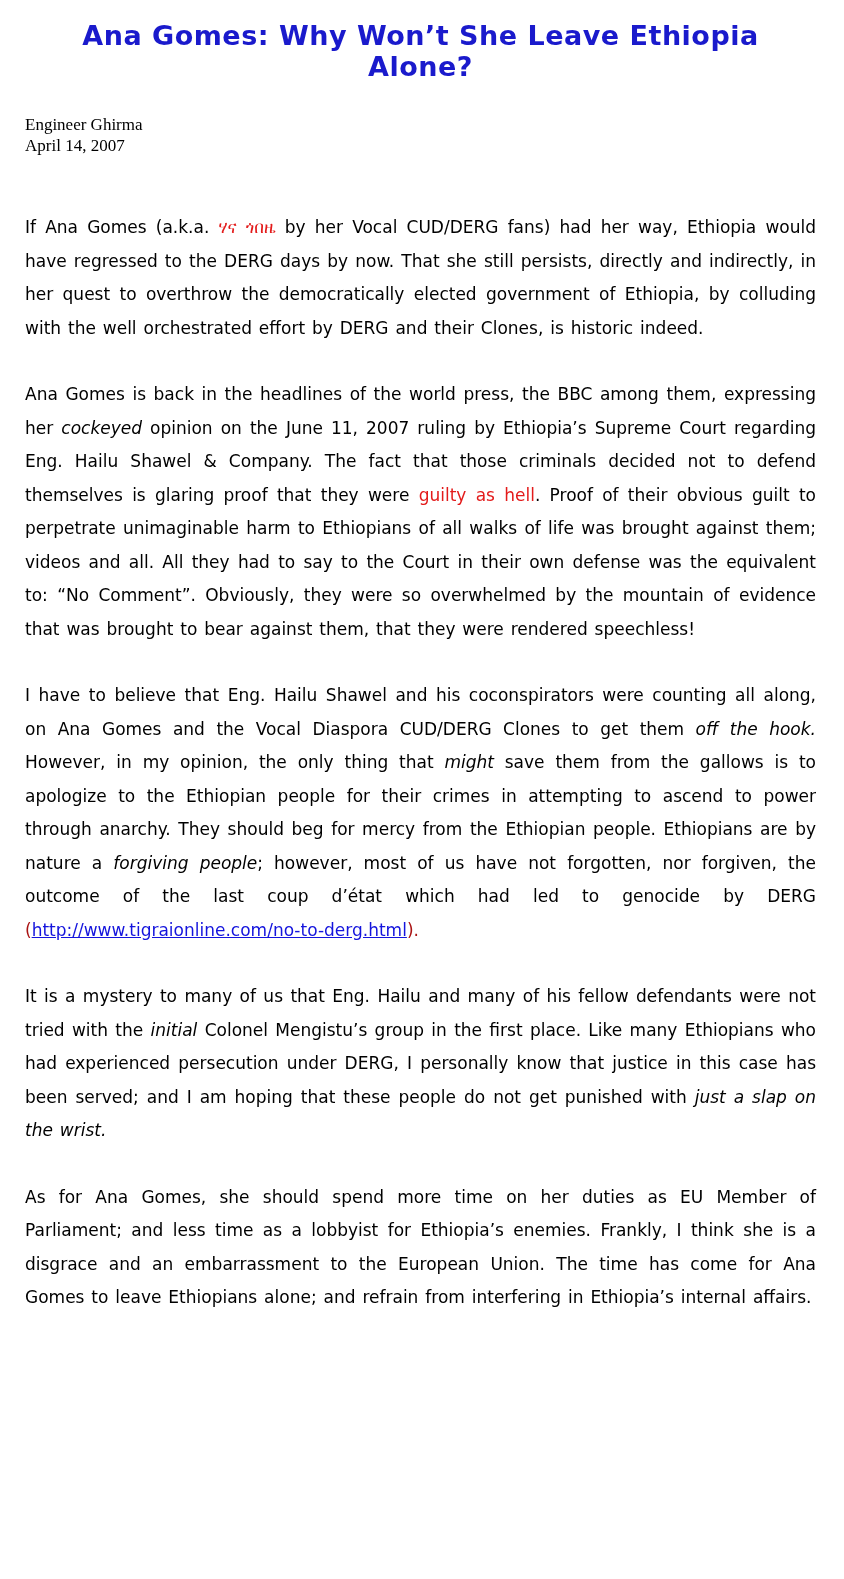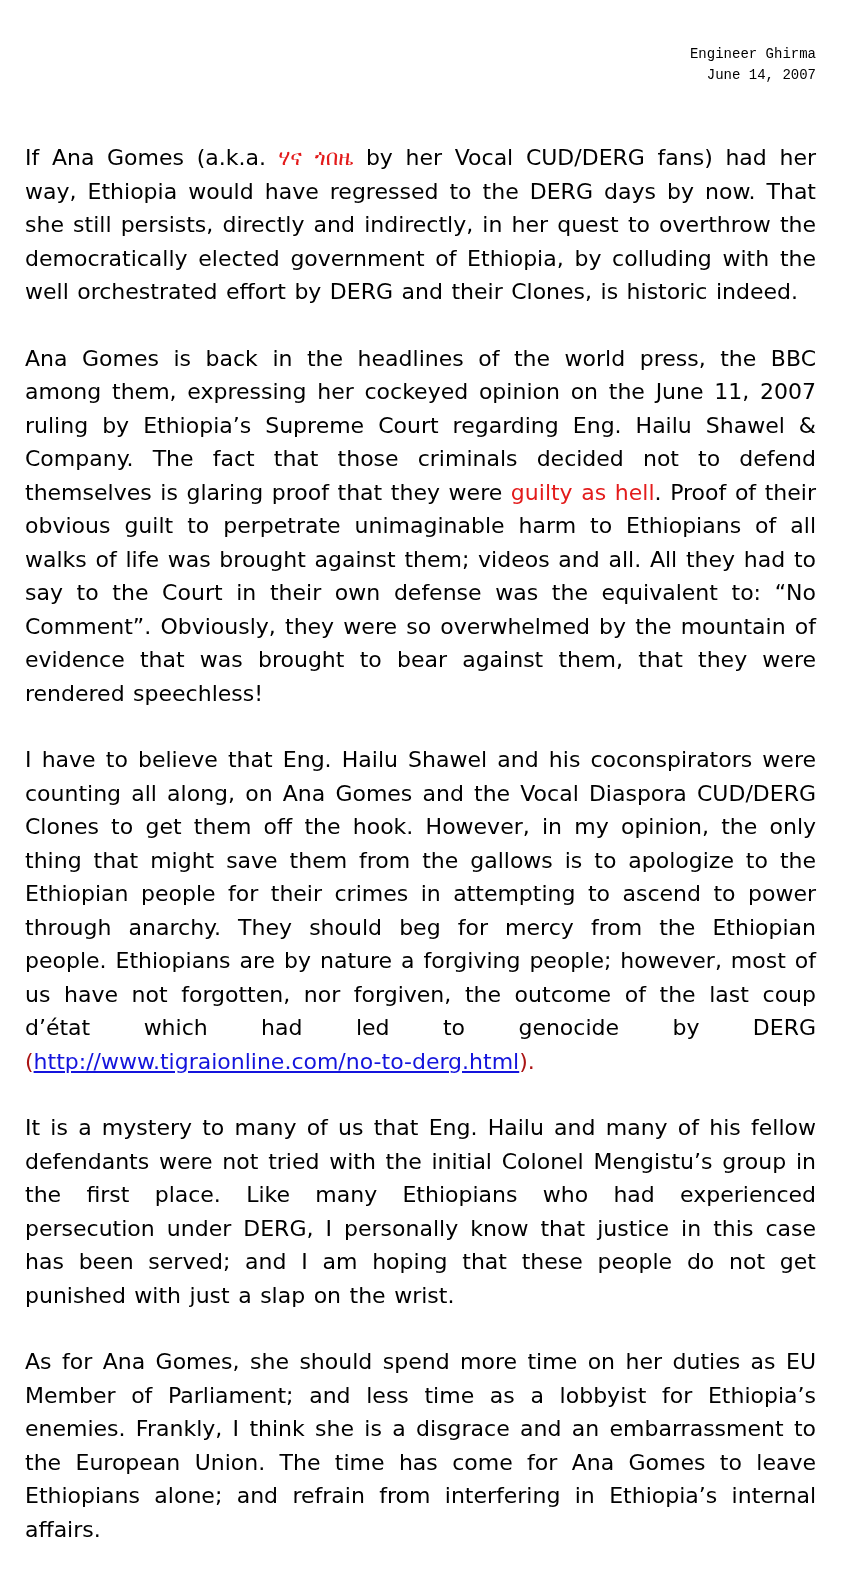--- a/index.html
+++ b/index.html
@@ -31,59 +31,60 @@
     margin:8px 0 0 0;
     text-align:center;
     color:var(--title-color);
     font-size:27px;
     font-weight:bold;
     letter-spacing:0.5px;
     font-family:"DejaVu Sans",sans-serif;
   }
   .byline{
     margin-top:32px;
-    text-align:right;
-    font-family:Liberation Mono, monospace;
-    font-size:14px;
+    text-align:left;
+    font-family:Liberation Serif, serif;
+    font-size:17px;
     line-height:21px;
     color:var(--ink);
   }
   .article-body{
     margin-top:55px;
   }
   .para{
     margin:0 0 33px 0;
-    font-size:22px;
+    font-size:17px;
     line-height:33.5px;
     text-align:justify;
     color:var(--ink);
     word-spacing:1.5px;
   }
   .para:last-child{
     margin-bottom:0;
   }
   .seg-normal{}
-  .seg-italic{ }
+  .seg-italic{ font-style:italic; }
   .seg-bold{ font-weight:normal; }
   .seg-ethiopic-red{ color:var(--red); }
   .seg-red-italic{ color:var(--red); }
   .seg-paren-red{ color:var(--paren-red); }
   a.seg-link{
     color:var(--link-blue);
     text-decoration:underline;
     cursor:pointer;
   }
 </style>
 </head>
 <body>
 
 <div class="page">
+  <h1 class="title">Ana Gomes: Why Won’t She Leave Ethiopia Alone?</h1>
   <div class="byline">
     <div>Engineer Ghirma</div>
-    <div>June 14, 2007</div>
+    <div>April 14, 2007</div>
   </div>
   <div class="article-body">
       <p class="para"><span class="seg-normal">If Ana Gomes (a.k.a. </span><span class="seg-ethiopic-red">ሃና ጎበዜ</span><span class="seg-normal"> by her Vocal CUD/DERG fans) had her way, Ethiopia would have regressed to the DERG days by now. That she still persists, directly and indirectly, in her quest to overthrow the democratically elected government of Ethiopia, by colluding with the well orchestrated effort by DERG and their Clones, is historic indeed.</span></p>
       <p class="para"><span class="seg-normal">Ana Gomes is back in the headlines of the world press, the BBC among them, expressing her </span><span class="seg-italic">cockeyed</span><span class="seg-normal"> opinion on the June 11, 2007 ruling by Ethiopia’s Supreme Court regarding Eng. Hailu Shawel &amp; Company. The fact that those criminals decided not to defend themselves is glaring proof that they were </span><span class="seg-red-italic">guilty as hell</span><span class="seg-normal">. Proof of their obvious guilt to perpetrate unimaginable harm to Ethiopians of all walks of life was brought against them; videos and all. All they had to say to the Court in their own defense was the equivalent to: “No Comment”. Obviously, they were so overwhelmed by the mountain of evidence that was brought to bear against them, that they were rendered </span><span class="seg-bold">speechless</span><span class="seg-normal">!</span></p>
       <p class="para"><span class="seg-normal">I have to believe that Eng. Hailu Shawel and his coconspirators were counting all along, on Ana Gomes and the Vocal Diaspora CUD/DERG Clones to get them </span><span class="seg-italic">off the hook.</span><span class="seg-normal"> However, in my opinion, the only thing that </span><span class="seg-italic">might</span><span class="seg-normal"> save them from the gallows is to apologize to the Ethiopian people for their crimes in attempting to ascend to power through anarchy. They should beg for mercy from the Ethiopian people. Ethiopians are by nature a </span><span class="seg-italic">forgiving people</span><span class="seg-normal">; however, most of us have not forgotten, nor forgiven, the outcome of the last coup d’état which had led to genocide by DERG </span><span class="seg-paren-red">(</span><a href="#" class="seg-link">http://www.tigraionline.com/no-to-derg.html</a><span class="seg-paren-red">).</span></p>
       <p class="para"><span class="seg-normal">It is a mystery to many of us that Eng. Hailu and many of his fellow defendants were not tried with the </span><span class="seg-italic">initial</span><span class="seg-normal"> Colonel Mengistu’s group in the first place. Like many Ethiopians who had experienced persecution under DERG, I personally know that justice in this case has been served; and I am hoping that these people do not get punished with </span><span class="seg-italic">just a slap on the wrist.</span></p>
       <p class="para"><span class="seg-normal">As for Ana Gomes, she should spend more time on her duties as EU Member of Parliament; and less time as a lobbyist for Ethiopia’s enemies. Frankly, I think she is a disgrace and an embarrassment to the European Union. The time has come for Ana Gomes to leave Ethiopians alone; and refrain from interfering in Ethiopia’s internal affairs.</span></p>
     </div>
 </div>
 

